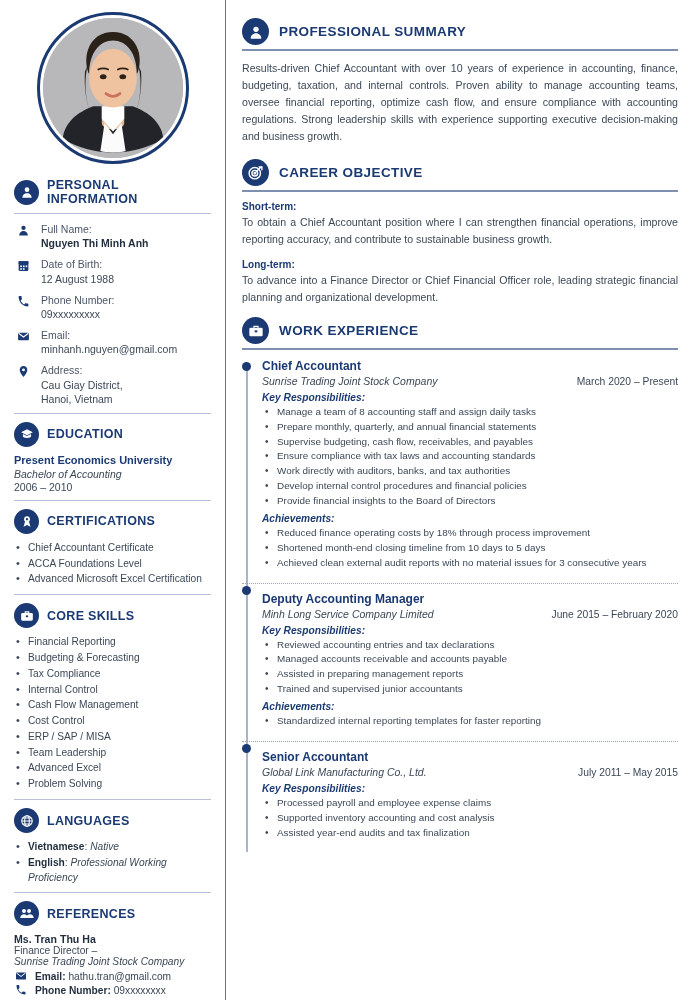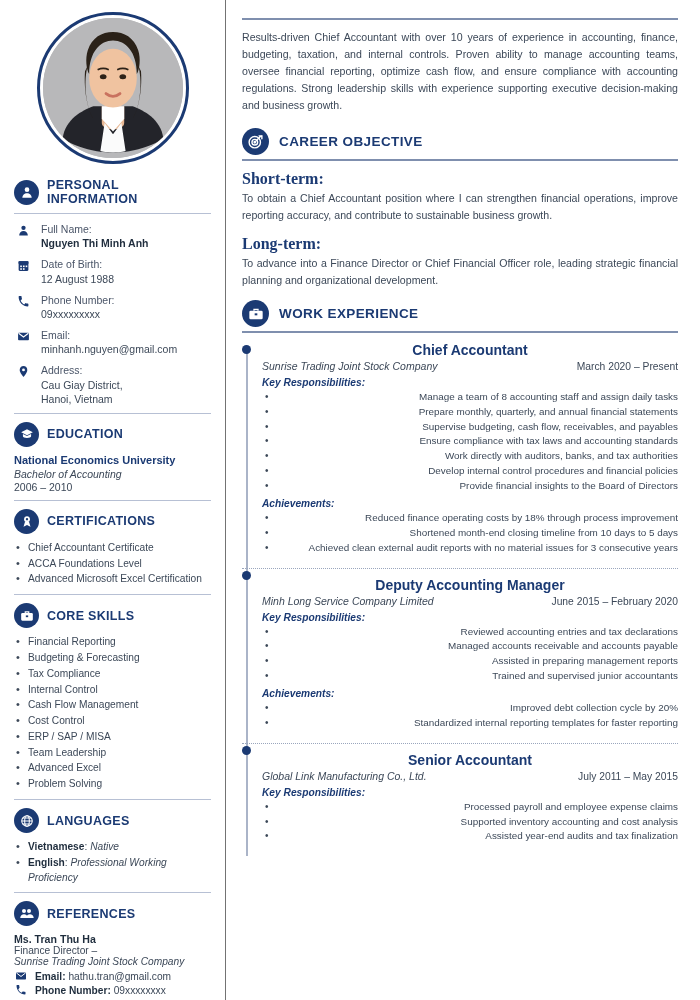--- a/index.html
+++ b/index.html
@@ -145,25 +145,24 @@
   .r-rule { height: 1.5px; background: #7f8fae; margin-bottom: 9px; }
 
   .para {
     font-size: 10.6px;
     line-height: 1.62;
     text-align: justify;
     color: #3c4858;
     margin-bottom: 14px;
   }
   .sub-head {
-    font-size: 16px;
+    font-size: 10px;
     font-weight: bold;
     color: #1b3a73;
     margin-bottom: 2px;
-    font-family: Liberation Serif, serif;
   }
   .obj-block { margin-bottom: 11px; }
 
   
   .timeline { position: relative; padding-left: 20px; }
   .timeline::before {
     content: "";
     position: absolute;
     left: 4px; top: 6px; bottom: 0;
     width: 1.5px;
@@ -176,39 +175,37 @@
     left: -20px; top: 3px;
     width: 9px; height: 9px;
     border-radius: 50%;
     background: #1b3a73;
   }
   .job .dotted {
     border-top: 1px dotted #9aa6bd;
     margin: 0 0 8px -20px;
   }
   .job-title {
-    font-size: 14px; font-weight: bold; color: #1b3a73;
+    font-size: 12px; font-weight: bold; color: #1b3a73;
     margin-bottom: 2px;
-    text-align: center;
   }
   .job-meta { display: flex; justify-content: space-between; align-items: baseline; margin-bottom: 5px; }
   .job-comp { font-size: 10.5px; font-style: italic; color: #3c4858; }
   .job-date { font-size: 10.3px; color: #3c4858; white-space: nowrap; padding-left: 10px; }
   .job-sub {
     font-size: 10.2px; font-weight: bold; font-style: italic;
     color: #1b3a73; margin: 4px 0 2px 0;
   }
   ul.jb { list-style: none; margin-bottom: 2px; }
   ul.jb li {
     position: relative;
     padding-left: 15px;
     font-size: 9.9px;
     line-height: 1.5;
     color: #3c4858;
-    text-align: right;
   }
   ul.jb li::before {
     content: "•";
     position: absolute; left: 3px; top: -1px;
     color: #3c4858; font-size: 10px;
   }
 </style>
 </head>
 <body>
 
@@ -325,21 +322,21 @@
     <section>
       <div class="sec-head">
         <span class="ic">
           <svg width="14" height="14" viewBox="0 0 24 24" fill="#fff">
               <path d="M12 4L2 9l10 5 10-5z"></path>
               <path d="M5 12v4c0 1.7 3.1 3 7 3s7-1.3 7-3v-4l-7 3.5z"></path>
             </svg>
         </span>
         <h2>EDUCATION</h2>
       </div>
-      <div class="edu-school">National Economics University</div>
+      <div class="edu-school">Present Economics University</div>
       <div class="edu-degree">Bachelor of Accounting</div>
       <div class="edu-years">2006 – 2010</div>
     </section>
 
     <div class="sec-rule"></div>
 
     <section>
       <div class="sec-head">
         <span class="ic">
           <svg width="14" height="14" viewBox="0 0 24 24" fill="#fff">
@@ -436,20 +433,29 @@
             </svg>
         </span>
         <span><b>Phone Number:</b> <span>09xxxxxxxx</span></span>
       </div>
     </section>
   </aside>
 
   <main class="right-col">
 
     <section>
+      <div class="r-head">
+        <span class="ic">
+          <svg width="16" height="16" viewBox="0 0 24 24" fill="#fff">
+              <circle cx="12" cy="8" r="4"></circle>
+              <path d="M4 22c0-4.4 3.6-8 8-8s8 3.6 8 8z"></path>
+            </svg>
+        </span>
+        <h2>PROFESSIONAL SUMMARY</h2>
+      </div>
       <div class="r-rule"></div>
       <p class="para">Results-driven Chief Accountant with over 10 years of experience in accounting, finance, budgeting, taxation, and internal controls. Proven ability to manage accounting teams, oversee financial reporting, optimize cash flow, and ensure compliance with accounting regulations. Strong leadership skills with experience supporting executive decision-making and business growth.</p>
     </section>
 
     <section>
       <div class="r-head">
         <span class="ic">
           <svg width="17" height="17" viewBox="0 0 24 24" fill="none" stroke="#fff" stroke-width="2">
               <circle cx="11" cy="13" r="8"></circle>
               <circle cx="11" cy="13" r="4"></circle>
@@ -519,21 +525,20 @@
           </div>
           <div class="job-sub">Key Responsibilities:</div>
           <ul class="jb">
             <li>Reviewed accounting entries and tax declarations</li>
             <li>Managed accounts receivable and accounts payable</li>
             <li>Assisted in preparing management reports</li>
             <li>Trained and supervised junior accountants</li>
           </ul>
           <div class="job-sub">Achievements:</div>
           <ul class="jb">
-            <li>Improved debt collection cycle by 20%</li>
             <li>Standardized internal reporting templates for faster reporting</li>
           </ul>
         </div>
 
         <div class="job">
           <div class="dotted"></div>
           <div class="job-title">Senior Accountant</div>
           <div class="job-meta">
             <span class="job-comp">Global Link Manufacturing Co., Ltd.</span>
             <span class="job-date">July 2011 – May 2015</span>

